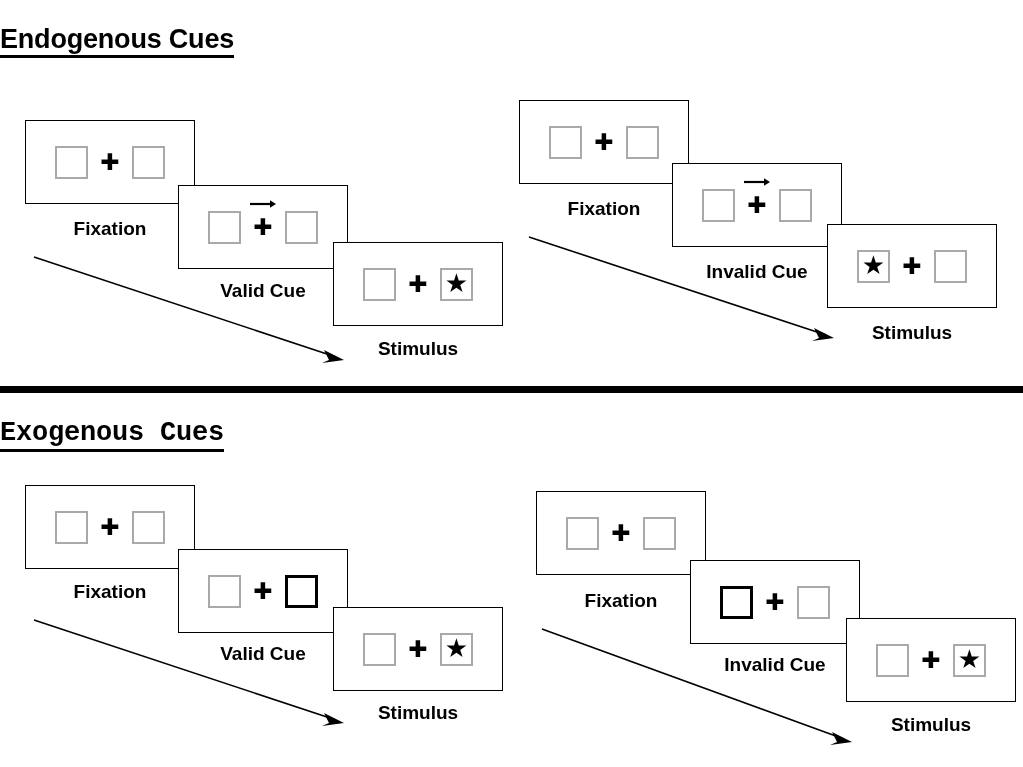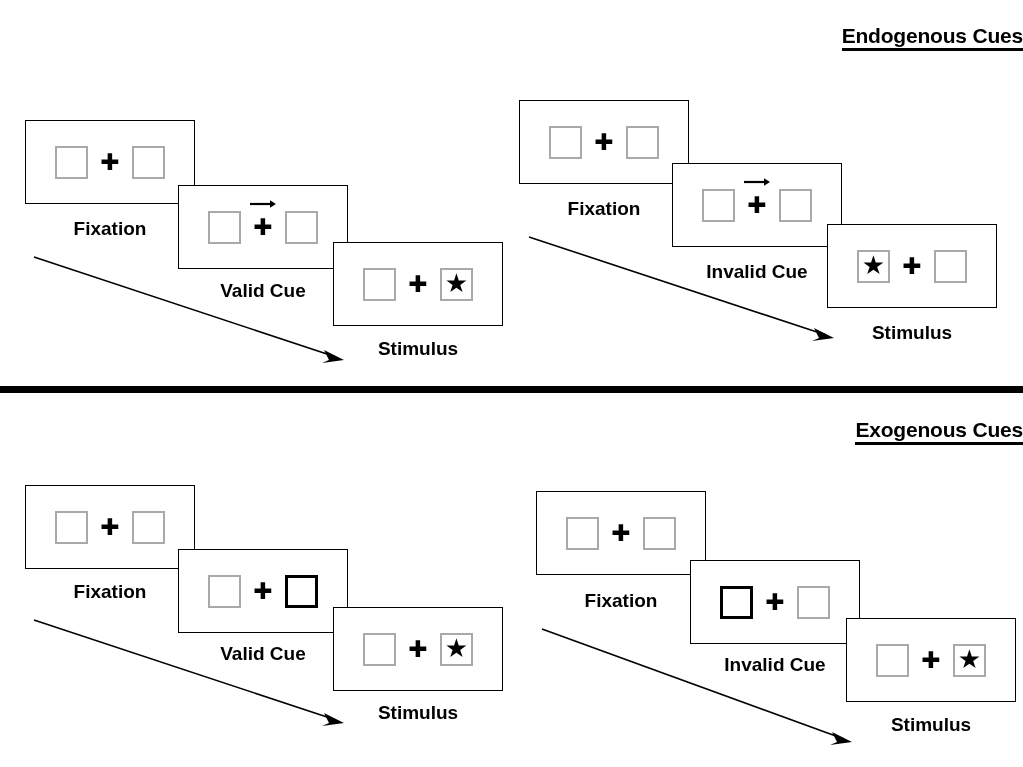--- a/index.html
+++ b/index.html
@@ -11,23 +11,23 @@
     width: 1023px;
     height: 767px;
     position: relative;
     font-family: "Liberation Sans", sans-serif;
     overflow: hidden;
   }
 
   .section-title {
     position: absolute;
     width: 1023px;
-    text-align: right;
+    text-align: left;
     font-weight: bold;
-    font-size: 21px;
+    font-size: 27px;
     letter-spacing: -0.2px;
     color: #000000;
     white-space: nowrap;
   }
   .section-title span {
     border-bottom: 3px solid #000;
     padding-bottom: 1px;
   }
 
   .divider {
@@ -202,21 +202,21 @@
 </div>
 <div class="panel-label" style="left:827px; top:322px; width:170px;">Stimulus</div>
 
 <svg class="flow-arrow" style="left:515px; top:225px; width:335px; height:125px;" viewBox="0 0 335 125">
   <line x1="14" y1="12" x2="311" y2="110" stroke="#000" stroke-width="1.6"></line>
   <polygon points="319,113 299,103 304,113 297,116" fill="#000"></polygon>
 </svg>
 
 <div class="divider" style="top:386px;"></div>
 
-<div class="section-title" style="top:418px;"><span>Exogenous Cues</span></div>
+<div class="section-title" style="top:418px;font-family:Liberation Mono, monospace;"><span>Exogenous Cues</span></div>
 
 <div class="panel" style="left:25px; top:485px; width:170px; height:84px;">
   <div class="panel-inner">
     <div class="slot"></div>
     <div class="fix-wrap">
       <span class="plus">✚</span>
     </div>
     <div class="slot"></div>
   </div>
 </div>

